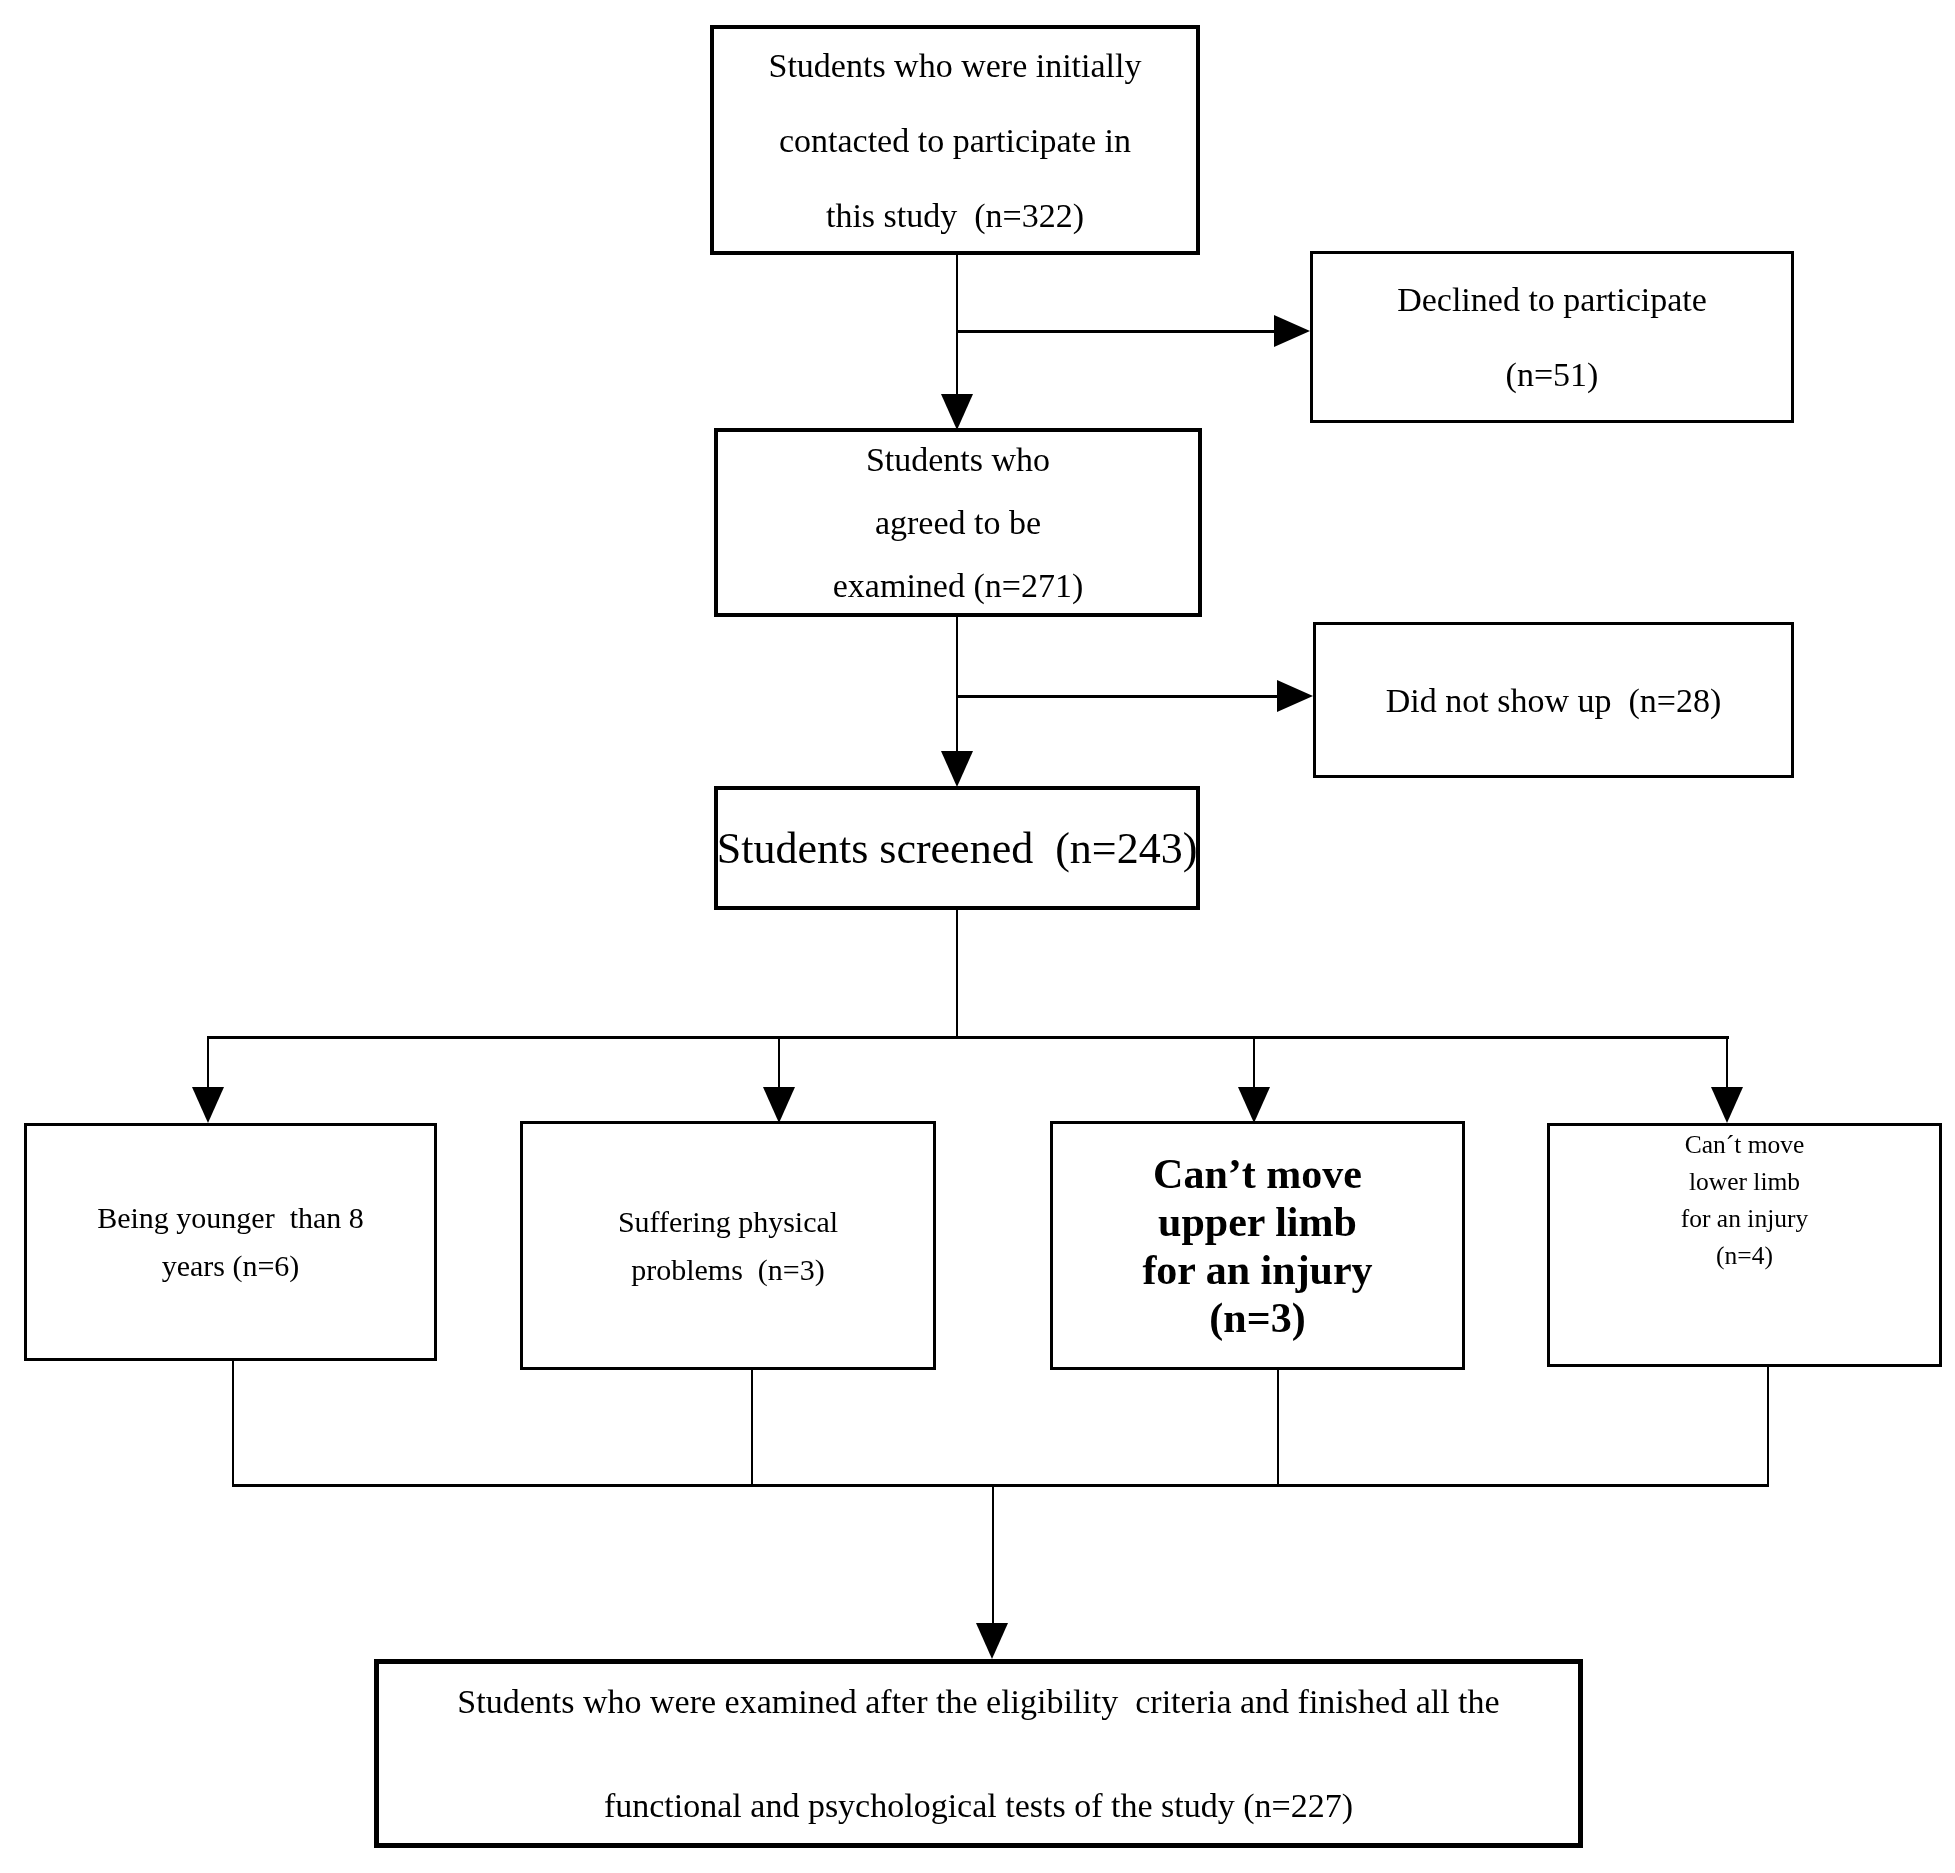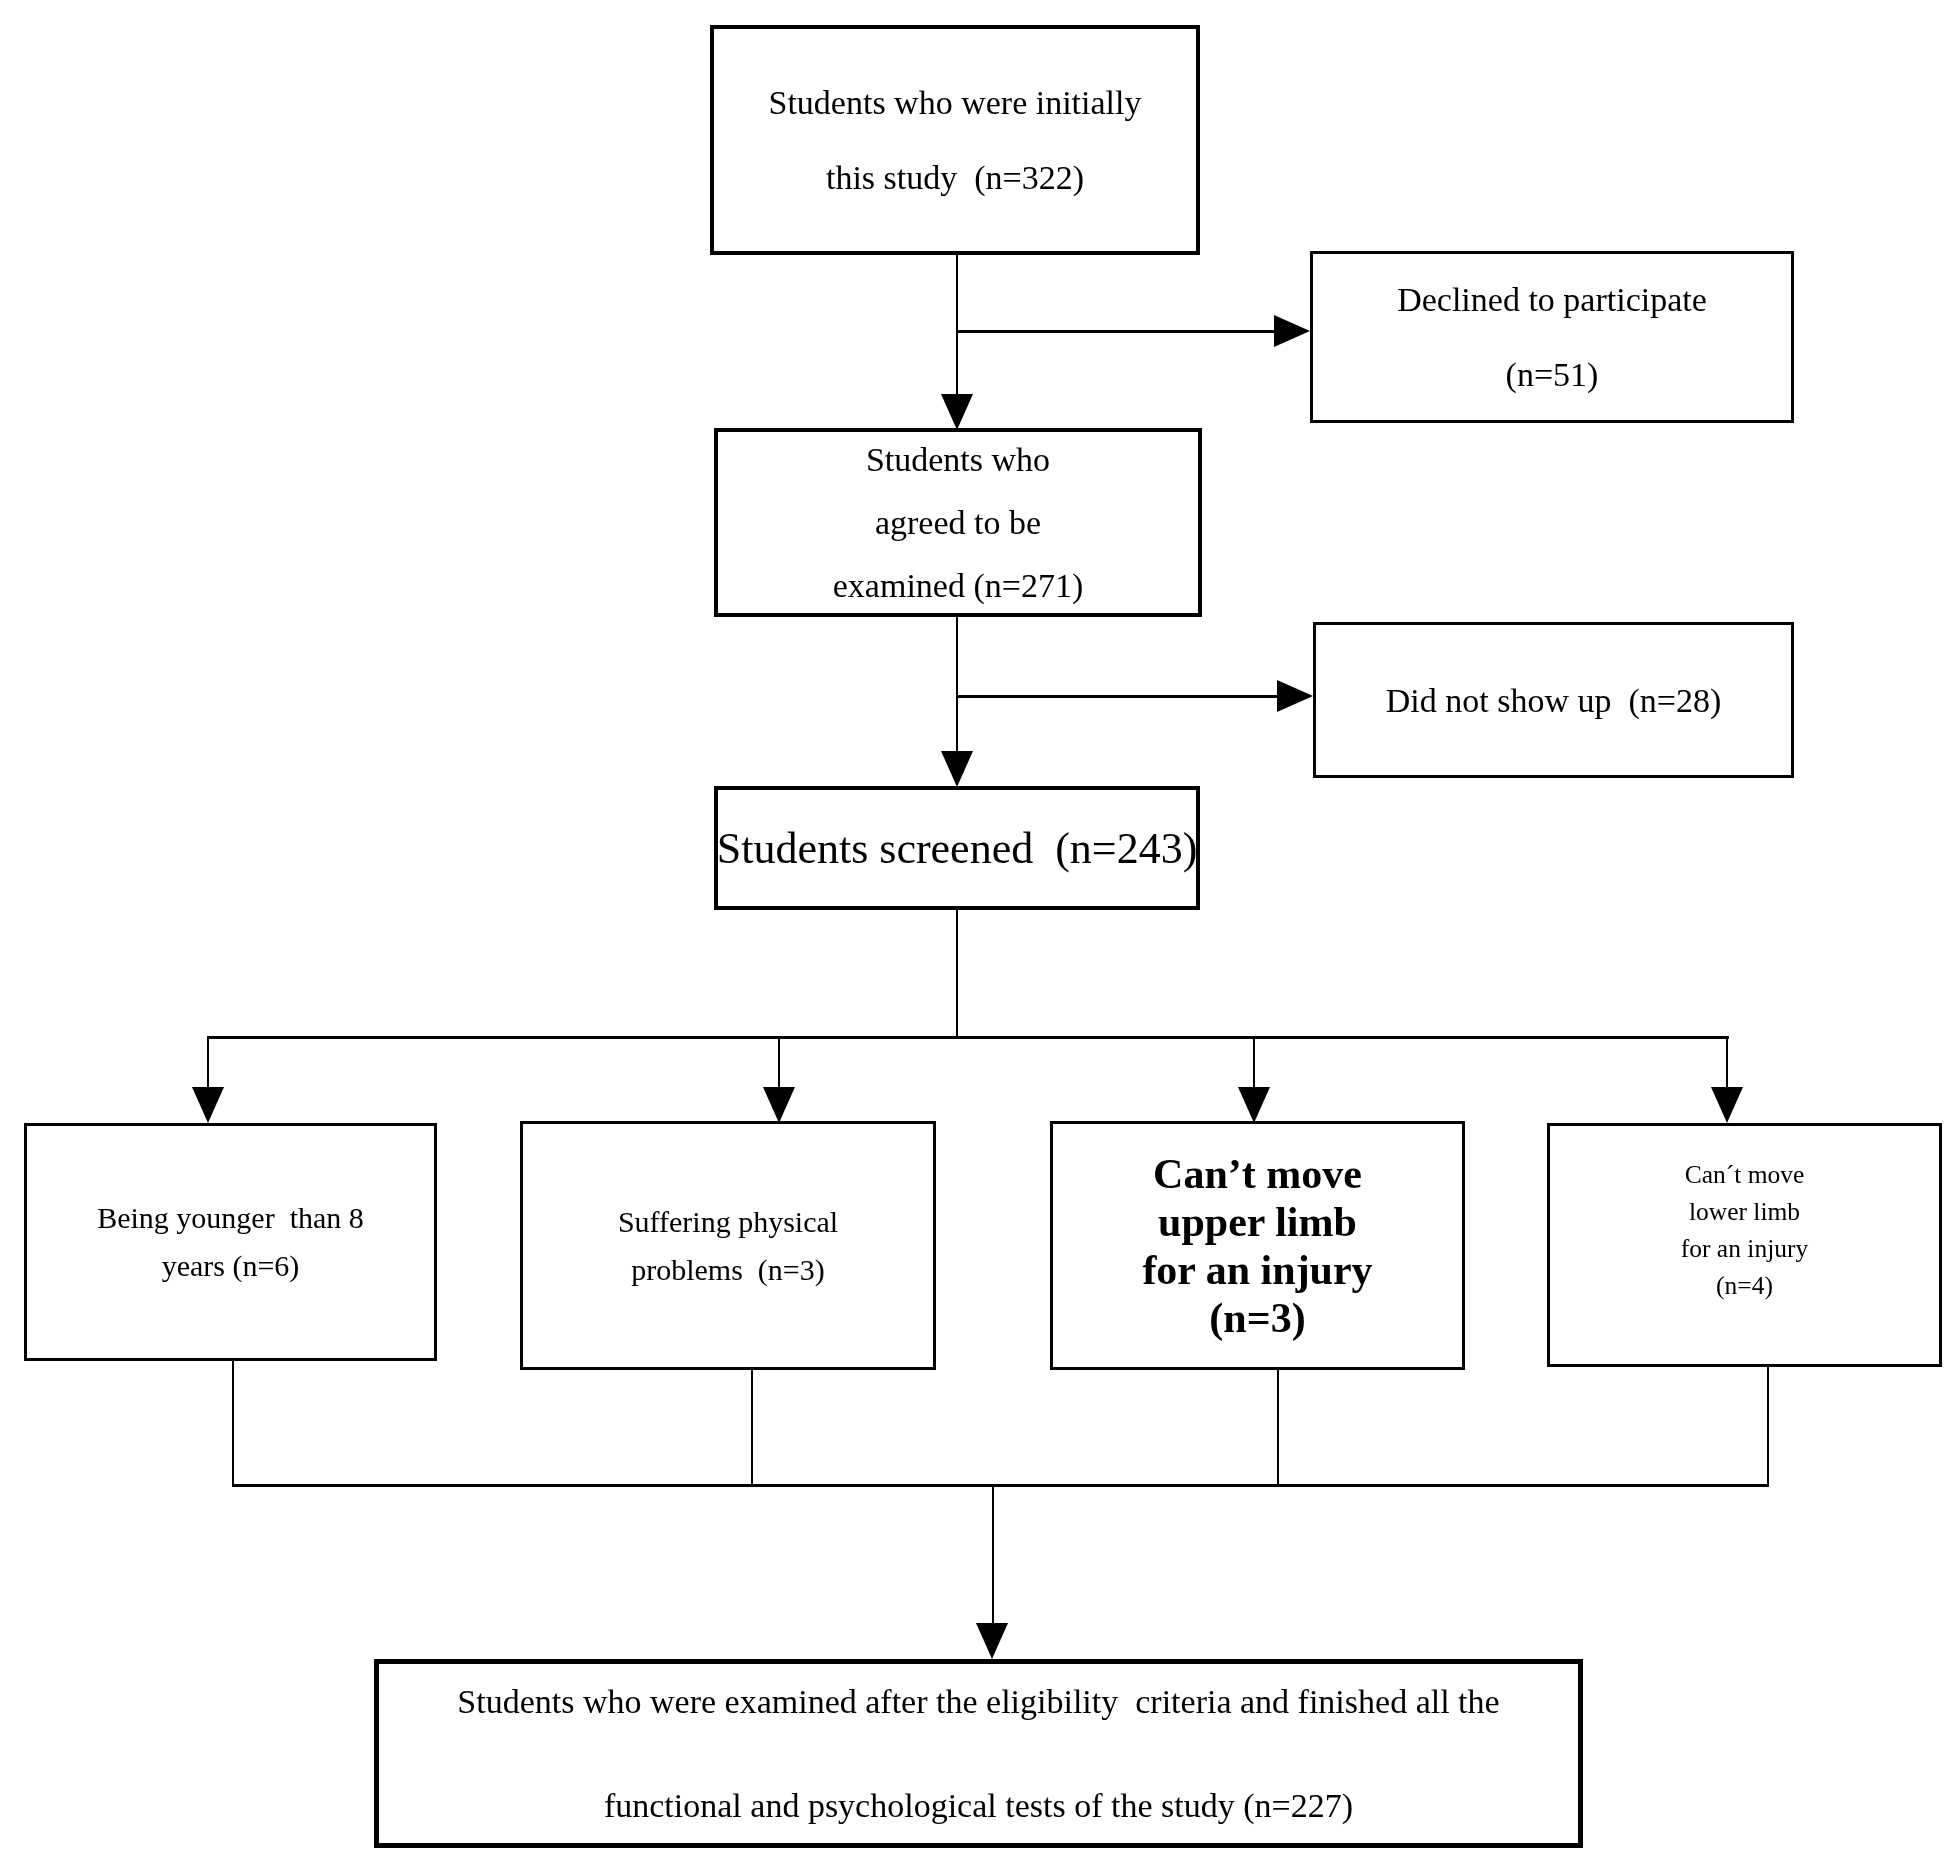--- a/index.html
+++ b/index.html
@@ -37,30 +37,31 @@
   }
 
   #n-initial  { left: 710px;  top: 25px;   width: 490px;  height: 230px; border-width: 4.5px; font-size: 34px; line-height: 75px; font-family: Liberation Serif, serif; }
   #n-declined { left: 1310px; top: 251px;  width: 484px;  height: 172px; font-size: 34px; line-height: 75px; }
   #n-agreed   { left: 714px;  top: 428px;  width: 488px;  height: 189px; border-width: 4.5px; font-size: 34px; line-height: 63px; }
   #n-noshow   { left: 1313px; top: 622px;  width: 481px;  height: 156px; font-size: 34px; line-height: 45px; }
   #n-screened { left: 714px;  top: 786px; width: 486px;  height: 124px; border-width: 4.5px; font-size: 44px; line-height: 45px; }
   #n-excl1    { left: 24px;   top: 1123px; width: 413px;  height: 238px; font-size: 30px; line-height: 48px; }
   #n-excl2    { left: 520px;  top: 1121px; width: 416px;  height: 249px; font-size: 30px; line-height: 48px; }
   #n-excl3    { left: 1050px; top: 1121px; width: 415px;  height: 249px; font-size: 42px; line-height: 48px; font-weight: 700; }
-  #n-excl4    { left: 1547px; top: 1123px; width: 395px;  height: 244px; font-size: 25.5px; line-height: 37px; justify-content: flex-start; padding-top: 30px; }
+  #n-excl4    { left: 1547px; top: 1123px; width: 395px;  height: 244px; font-size: 25.5px; line-height: 37px; justify-content: flex-start; }
   #n-final    { left: 374px;  top: 1659px; width: 1209px; height: 189px; border-width: 5.2px; font-size: 34px; line-height: 84px; gap: 20px; }
 </style>
 </head>
 <body>
 
 <div id="canvas">
 
   <div class="node" id="n-initial">
     <span class="ln">Students who were initially</span>
+    <span class="ln">contacted to participate in</span>
     <span class="ln">this study  (n=322)</span>
   </div>
 
   <div class="node" id="n-declined">
     <span class="ln">Declined to participate</span>
     <span class="ln">(n=51)</span>
   </div>
 
   <div class="node" id="n-agreed">
     <span class="ln">Students who</span>

